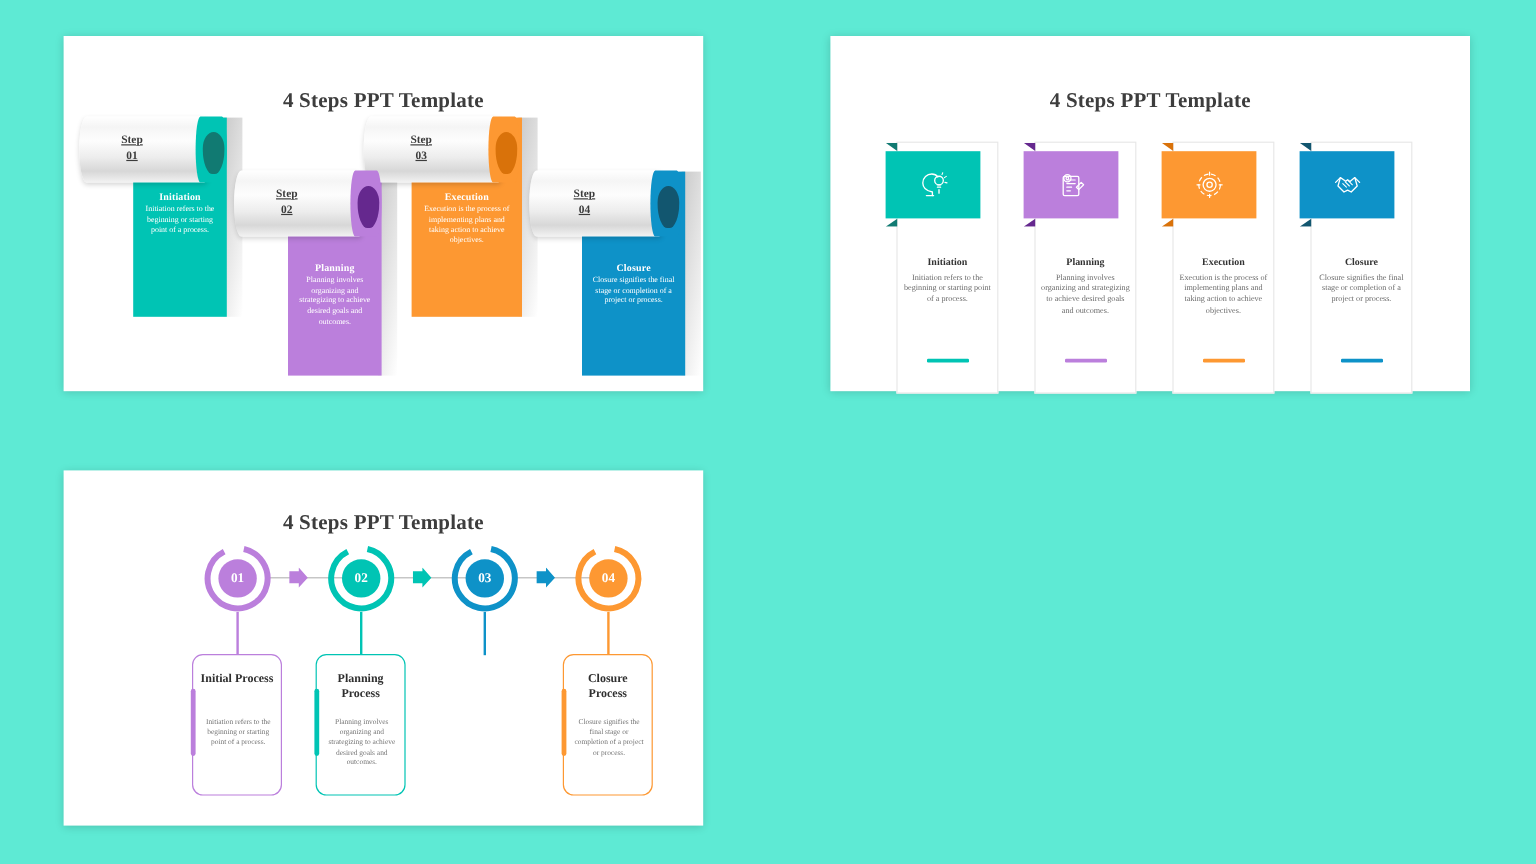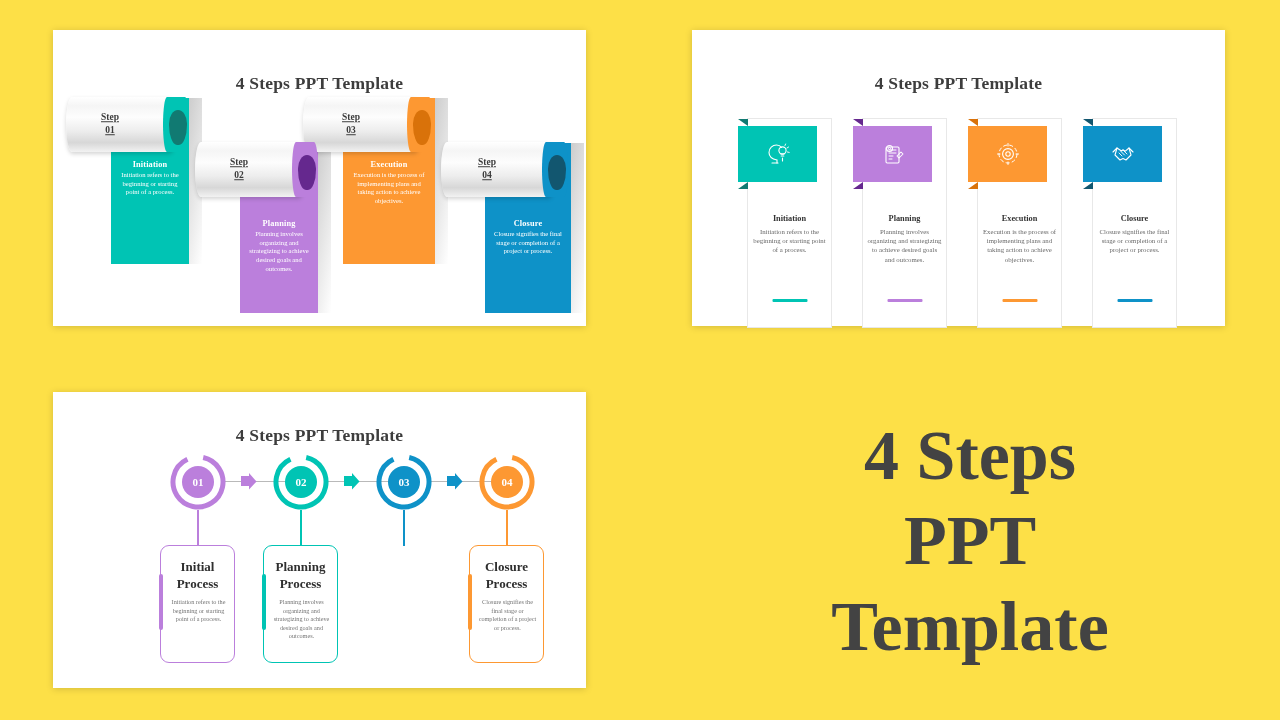--- a/index.html
+++ b/index.html
@@ -3,21 +3,21 @@
 <meta charset="utf-8">
 <style>
   html,body{margin:0;padding:0;}
   body{
     width:1280px;height:720px;
     background:#ffffff;
     font-family:"Liberation Serif", serif;
     overflow:hidden;
     position:relative;
   }
-  .stage{position:absolute;inset:0;background:#fde047;}
+  .stage{position:absolute;inset:0;background:#5eead4;}
 
   
   .panel{
     position:absolute;
     background:#ffffff;
     box-shadow:0 1px 7px rgba(0,0,0,.17);
   }
   .panel-title{
     position:absolute;left:0;right:0;
     text-align:center;
@@ -145,21 +145,21 @@
     position:absolute;width:75px;height:118px;
     border:1.3px solid #ccc;border-radius:9px;
     background:#fff;box-sizing:border-box;z-index:2;
   }
   .pcard .pbar{
     position:absolute;left:-2.3px;top:28px;
     width:4.4px;height:56px;border-radius:3px;
   }
   .pcard .pc-title{
     position:absolute;left:4px;right:4px;top:13px;
-    text-align:center;font-weight:bold;font-size:13px;
+    text-align:center;font-weight:bold;font-size:10px;
     line-height:1.3;color:#2f2f2f;
   }
   .pcard .pc-desc{
     position:absolute;left:7px;right:5px;top:52px;
     text-align:center;font-size:6.2px;line-height:1.38;color:#757575;
   }
 
   
   #headline{
     position:absolute;left:700px;top:396px;width:540px;height:290px;
@@ -389,19 +389,14 @@
       </svg>
       <div class="num">04</div>
     </div>
     <div class="pcard" style="left:416px;top:153px;border-color:#FD9832;">
       <div class="pbar" style="background:#FD9832;"></div>
       <div class="pc-title">Closure Process</div>
       <div class="pc-desc">Closure signifies the final stage or completion of a project or process.</div>
     </div>
   </div>
 
-  <div id="headline">
-    <span>4 Steps</span>
-    <span>PPT</span>
-    <span>Template</span>
-  </div>
 
 </div>
 
 </body></html>

